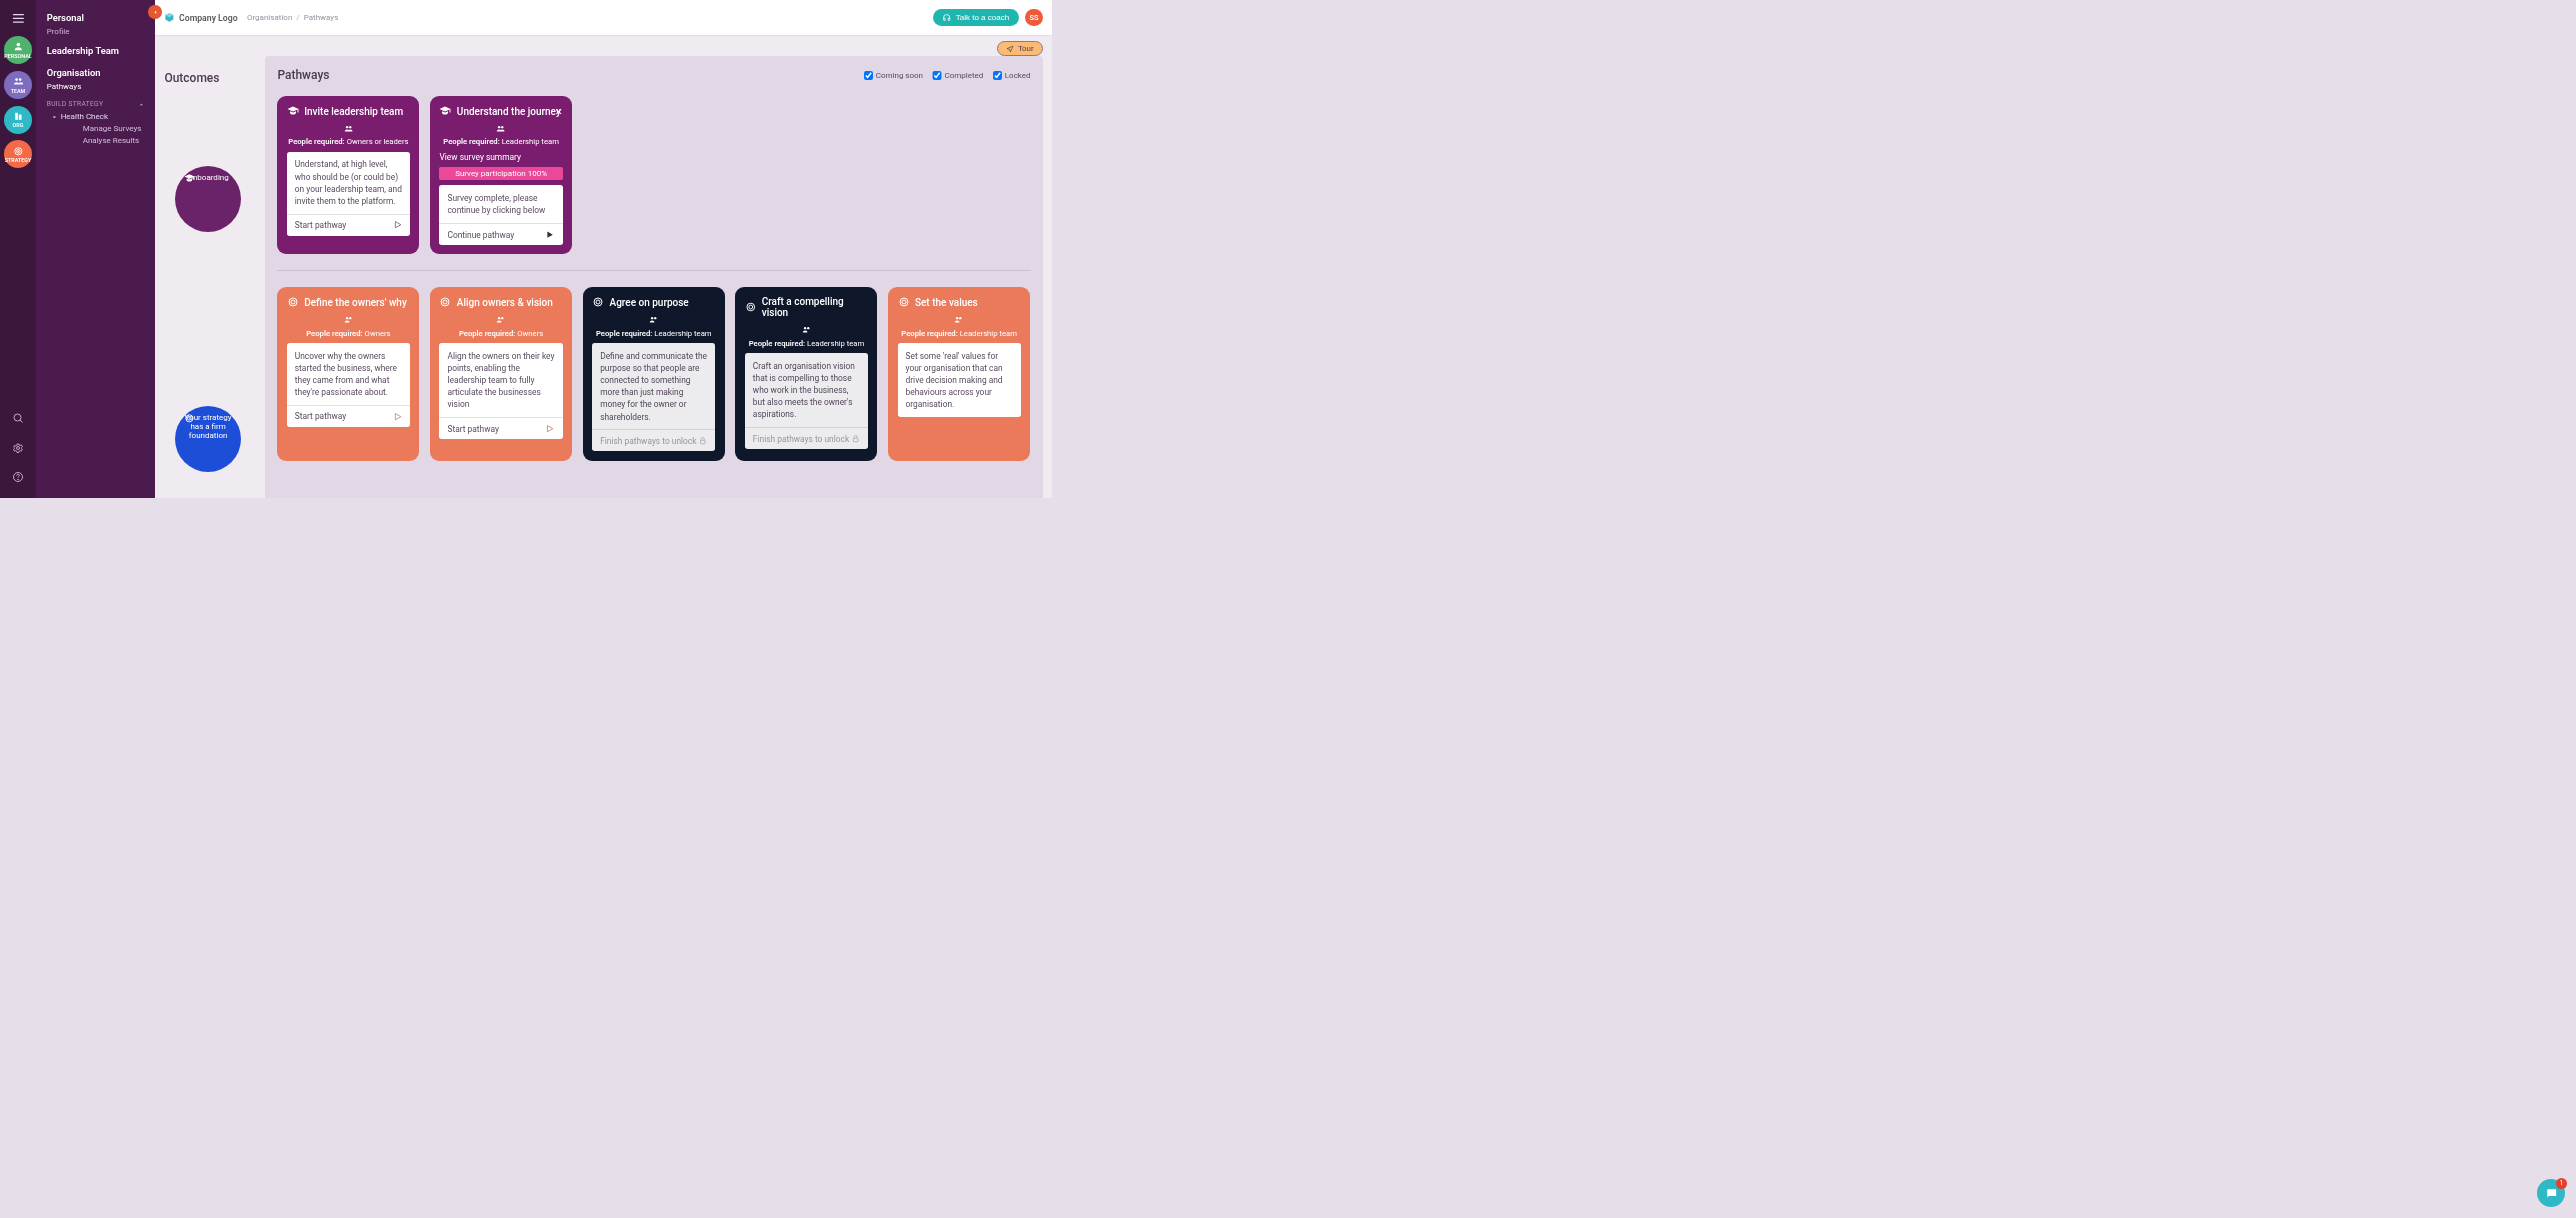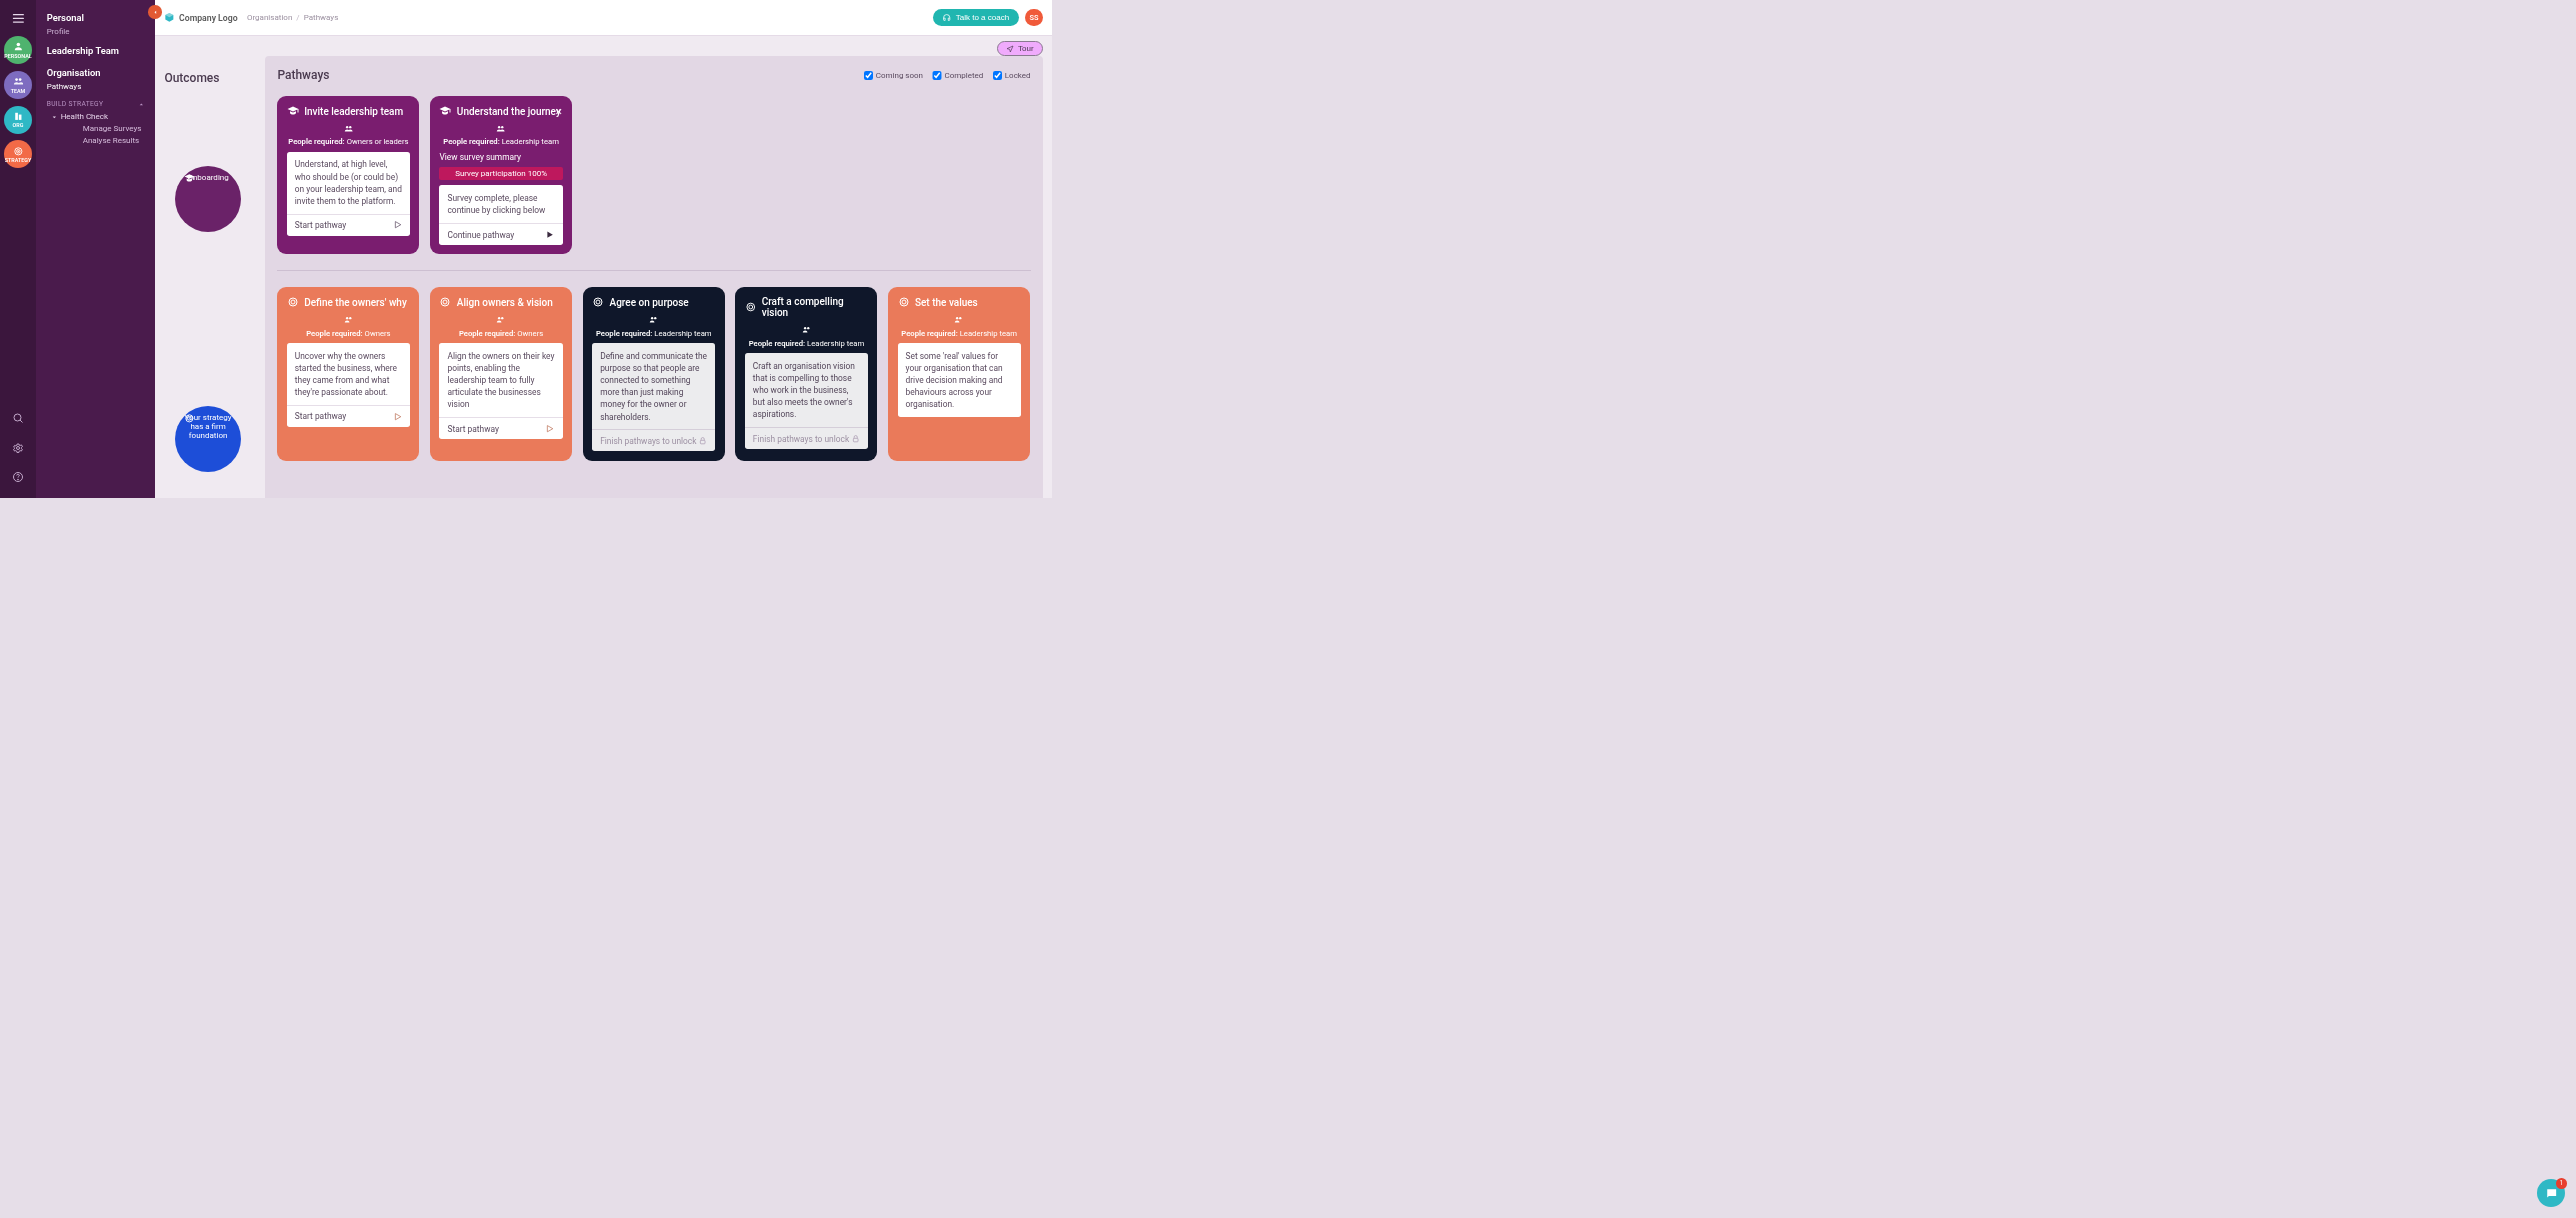--- a/index.html
+++ b/index.html
@@ -95,21 +95,21 @@
 .coach-btn {
   background:#20b6b0; color:#fff; border:none; border-radius:10.7px; padding:3.4px 9.4px;
   font-size:8px; display:flex; align-items:center; gap:4px; cursor:pointer;
 }
 .avatar {
   width:17.4px; height:17.4px; border-radius:50%; background:#f05a3a; color:#fff;
   display:flex; align-items:center; justify-content:center; font-size:7.4px; font-weight:600; cursor:pointer;
 }
 .tour-row { display:flex; justify-content:flex-end; padding:5.4px 9.4px 0 0;}
 .tour-btn {
-  background:#f0abfc; border:0.7px solid #8a7a90; border-radius:9.4px; padding:2px 8px;
+  background:#fdba74; border:0.7px solid #8a7a90; border-radius:9.4px; padding:2px 8px;
   font-size:8px; color:#4a3a4f; display:flex; align-items:flex-end; gap:4px; cursor:pointer;
 }
 
 .content {
   flex:1; display:flex; overflow:hidden; padding:0 9.4px 0 9.4px;
 }
 .outcomes-col {
   width:101px; padding-top:14.8px;
 }
 .outcomes-col h2 { font-size:12px; color:#4a3a4f; font-weight:500; margin-bottom:81px;}
@@ -142,21 +142,21 @@
 .card.orange { background:#ea7a5a; }
 .card.orange.locked { background:#0f172a; }
 .card.orange.locked .inner-box { opacity:0.92;}
 
 .card-head { display:flex; align-items:center; gap:5.4px; margin-bottom:6.7px; position:relative;}
 .card-head .title { font-size:10px; font-weight:500;}
 .card-head .close-x { position:absolute; right:0; top:1.3px; font-size:9.4px; cursor:pointer; color:#fff; opacity:0.9;}
 .card .req { font-size:7.7px; margin-bottom:5.4px; display:flex; align-items:center; gap:4px;flex-direction:column;}
 .card .req b { font-weight:600;}
 .card .survey-link { font-size:8.4px; margin-bottom:5.4px; cursor:pointer; text-decoration:underline; text-decoration-color:transparent;}
-.progress-bar { background:#be185d; color:#fff; font-size:8px; text-align:center; padding:2px 0; border-radius:2px; margin-bottom:5.4px;}
+.progress-bar { background:#ec4899; color:#fff; font-size:8px; text-align:center; padding:2px 0; border-radius:2px; margin-bottom:5.4px;}
 
 .inner-box {
   background:#fff; color:#5a4a5f; border-radius:2.7px; font-size:8.4px; overflow:hidden;
 }
 .inner-box .desc { padding:6.7px 8px; line-height:1.45;}
 .inner-box .action {
   border-top:0.7px solid #e6dee8; padding:5.4px 8px; display:flex; justify-content:space-between;
   align-items:center; cursor:pointer; font-size:8.4px;
 }
 .inner-box .action.locked-action { cursor:default; color:#a99aad;}

